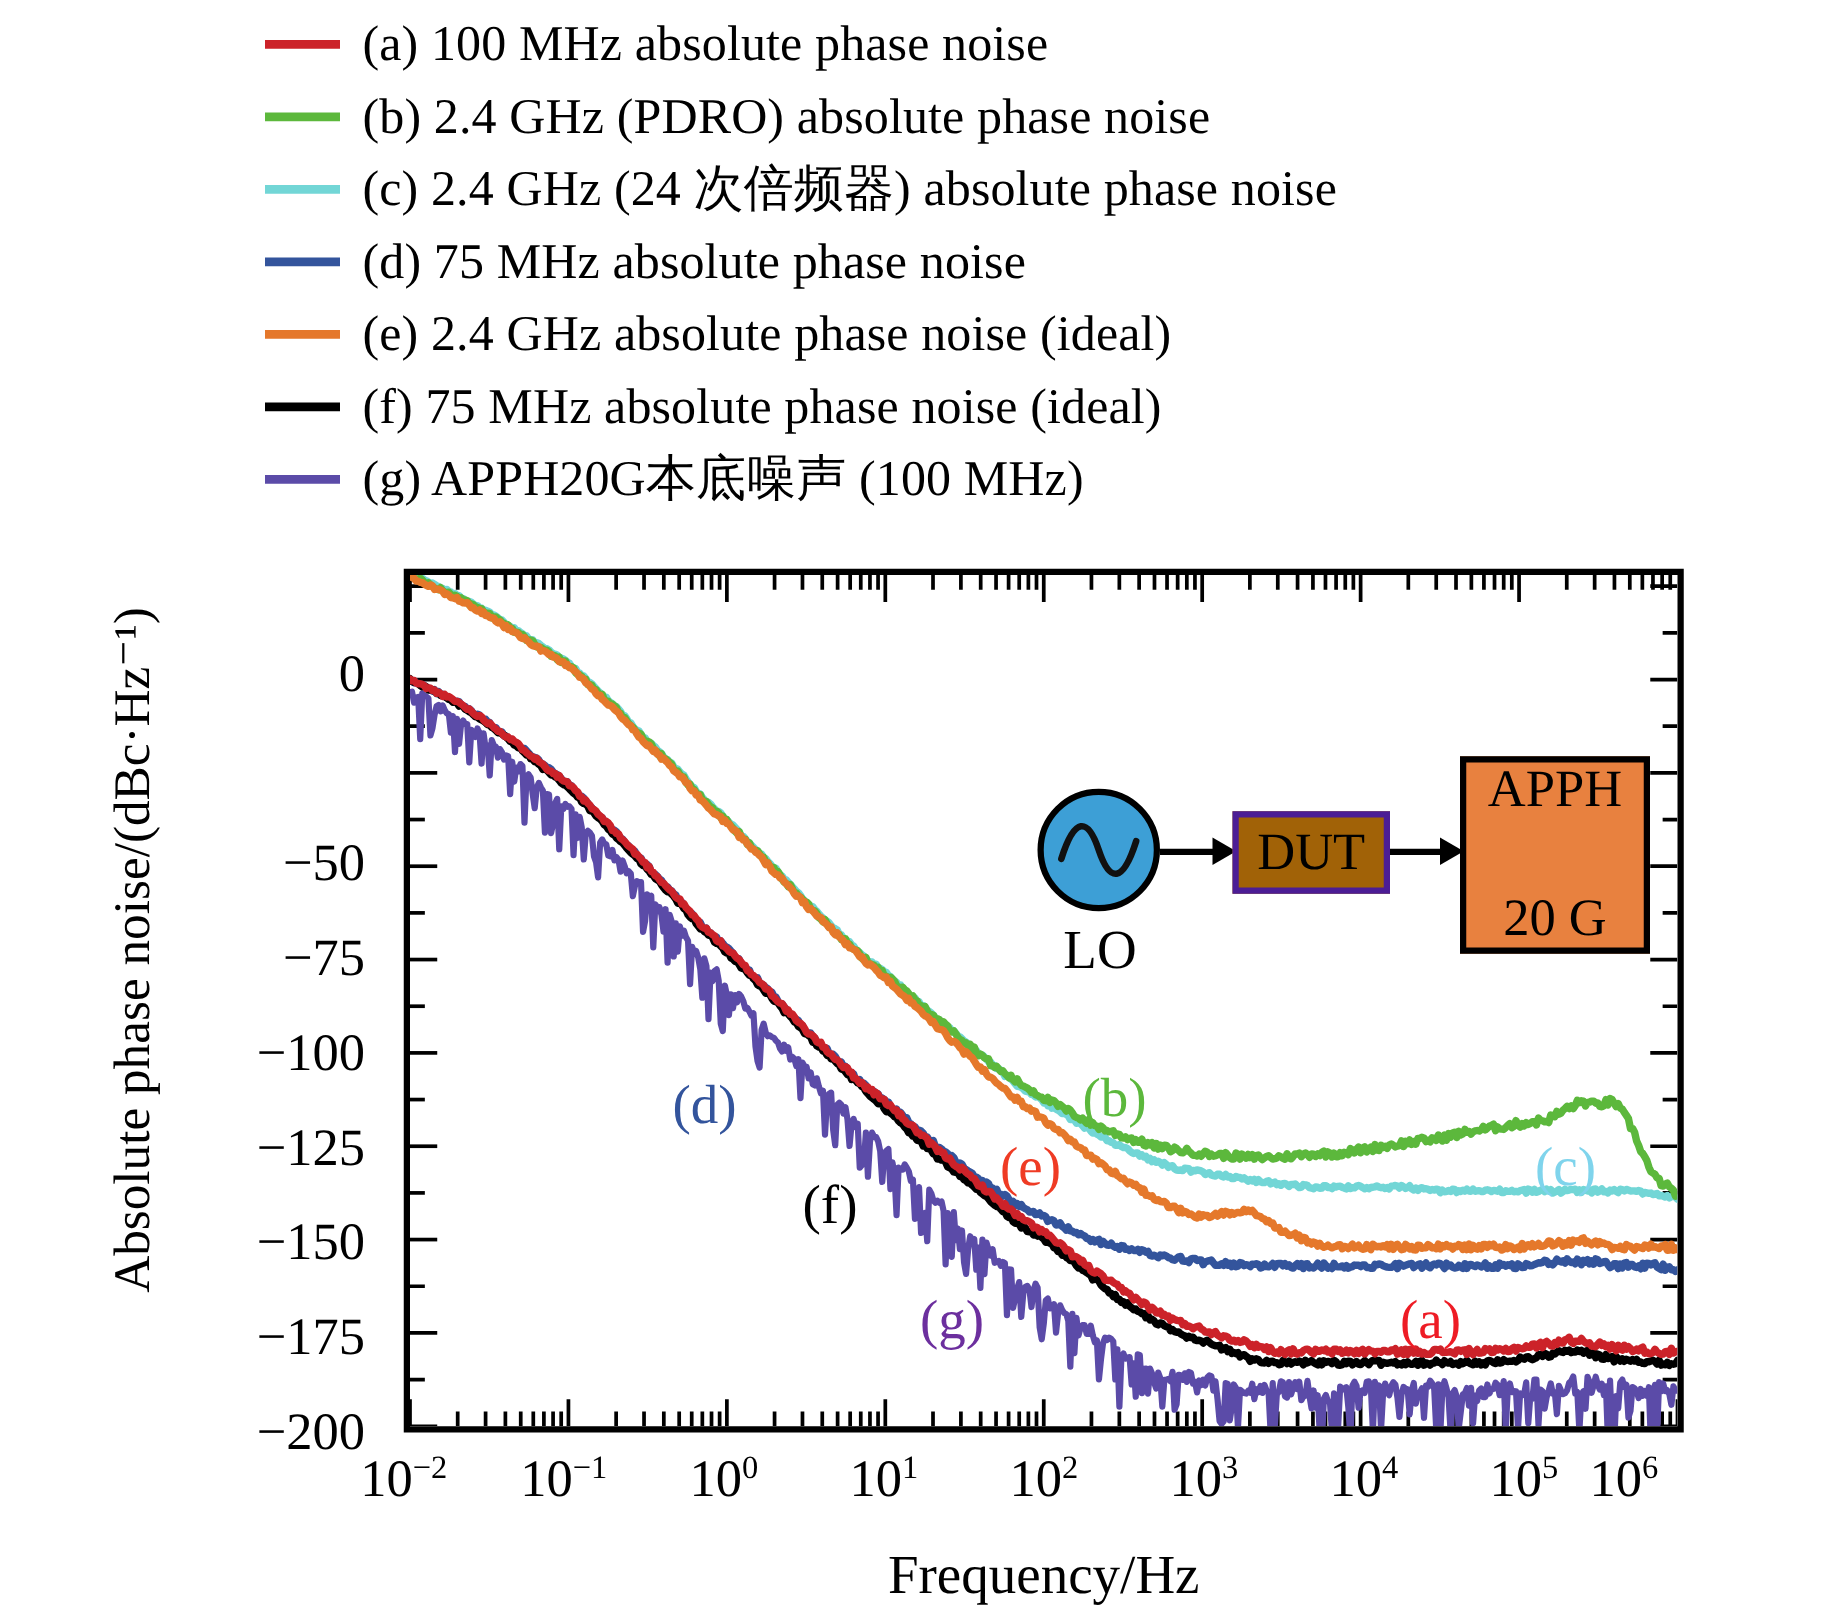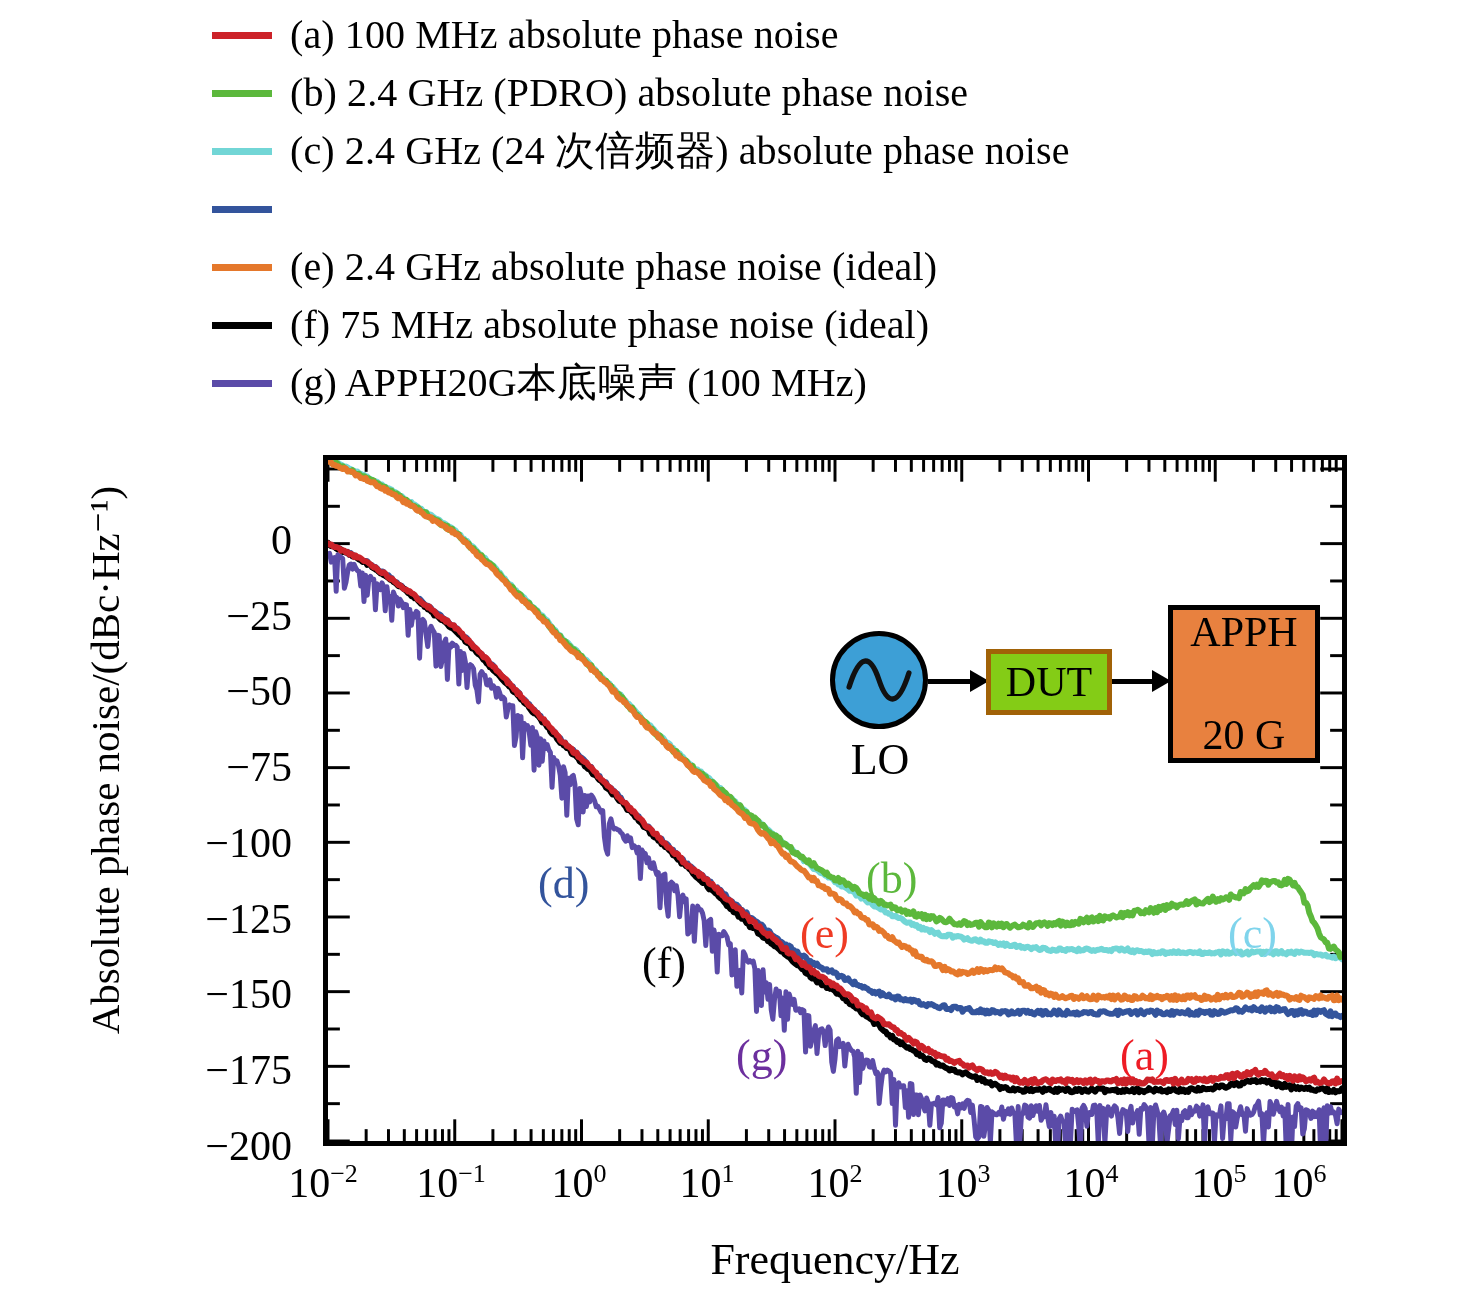--- a/index.html
+++ b/index.html
@@ -33,21 +33,21 @@
 
   
   .curve-tag{position:absolute;font-size:44px;font-weight:400;white-space:nowrap;}
 
   
   #inset{position:absolute;left:820px;top:165px;width:500px;height:200px;}
   #lo-circle{position:absolute;left:10px;top:30px;width:98px;height:98px;border-radius:50%;
              background:#3d9fd6;border:5px solid #000;box-sizing:border-box;}
   #lo-label{position:absolute;left:0;top:133px;width:120px;text-align:center;font-size:44px;}
   #dut-box{position:absolute;left:166px;top:48px;width:126px;height:66px;
-           background:#84cc16;border:5px solid #a16207;box-sizing:border-box;
+           background:#a16207;border:5px solid #4c1d95;box-sizing:border-box;
            display:flex;align-items:center;justify-content:center;font-size:42px;}
   #apph-box{position:absolute;left:348px;top:4px;width:152px;height:158px;
             background:#e8813f;border:5px solid #000;box-sizing:border-box;
             display:flex;flex-direction:column;align-items:center;justify-content:space-between;
             font-size:42px;line-height:1.06;}
   .arrow{position:absolute;height:5px;background:#000;}
   .arrowhead{position:absolute;width:0;height:0;border-top:11px solid transparent;
              border-bottom:11px solid transparent;border-left:19px solid #000;}
 </style>
 </head>
@@ -61,20 +61,21 @@
     <div class="legend-row">
       <div class="legend-swatch" style="background: rgb(92, 184, 60);"></div>
       <div class="legend-label">(b) 2.4 GHz (PDRO) absolute phase noise</div>
     </div>
     <div class="legend-row">
       <div class="legend-swatch" style="background: rgb(114, 214, 214);"></div>
       <div class="legend-label">(c) 2.4 GHz (24 次倍频器) absolute phase noise</div>
     </div>
     <div class="legend-row">
       <div class="legend-swatch" style="background: rgb(51, 84, 156);"></div>
+      <div class="legend-label">(d) 75 MHz absolute phase noise</div>
     </div>
     <div class="legend-row">
       <div class="legend-swatch" style="background: rgb(229, 120, 43);"></div>
       <div class="legend-label">(e) 2.4 GHz absolute phase noise (ideal)</div>
     </div>
     <div class="legend-row">
       <div class="legend-swatch" style="background: rgb(0, 0, 0);"></div>
       <div class="legend-label">(f) 75 MHz absolute phase noise (ideal)</div>
     </div>
     <div class="legend-row">
@@ -84,21 +85,20 @@
   </div>
 
 <div id="figure">
 
   <div id="ylabel">
     <span>Absolute phase noise/(dBc·Hz⁻¹)</span>
   </div>
 
   <div id="yticks">
       <div class="ytick" style="top: 103.86px;">0</div>
-      <div class="ytick" style="top: 179.627px;">−25</div>
       <div class="ytick" style="top: 255.395px;">−50</div>
       <div class="ytick" style="top: 331.162px;">−75</div>
       <div class="ytick" style="top: 406.93px;">−100</div>
       <div class="ytick" style="top: 482.697px;">−125</div>
       <div class="ytick" style="top: 558.465px;">−150</div>
       <div class="ytick" style="top: 634.232px;">−175</div>
       <div class="ytick" style="top: 710px;">−200</div>
     </div>
 
   <div id="plotbox">

